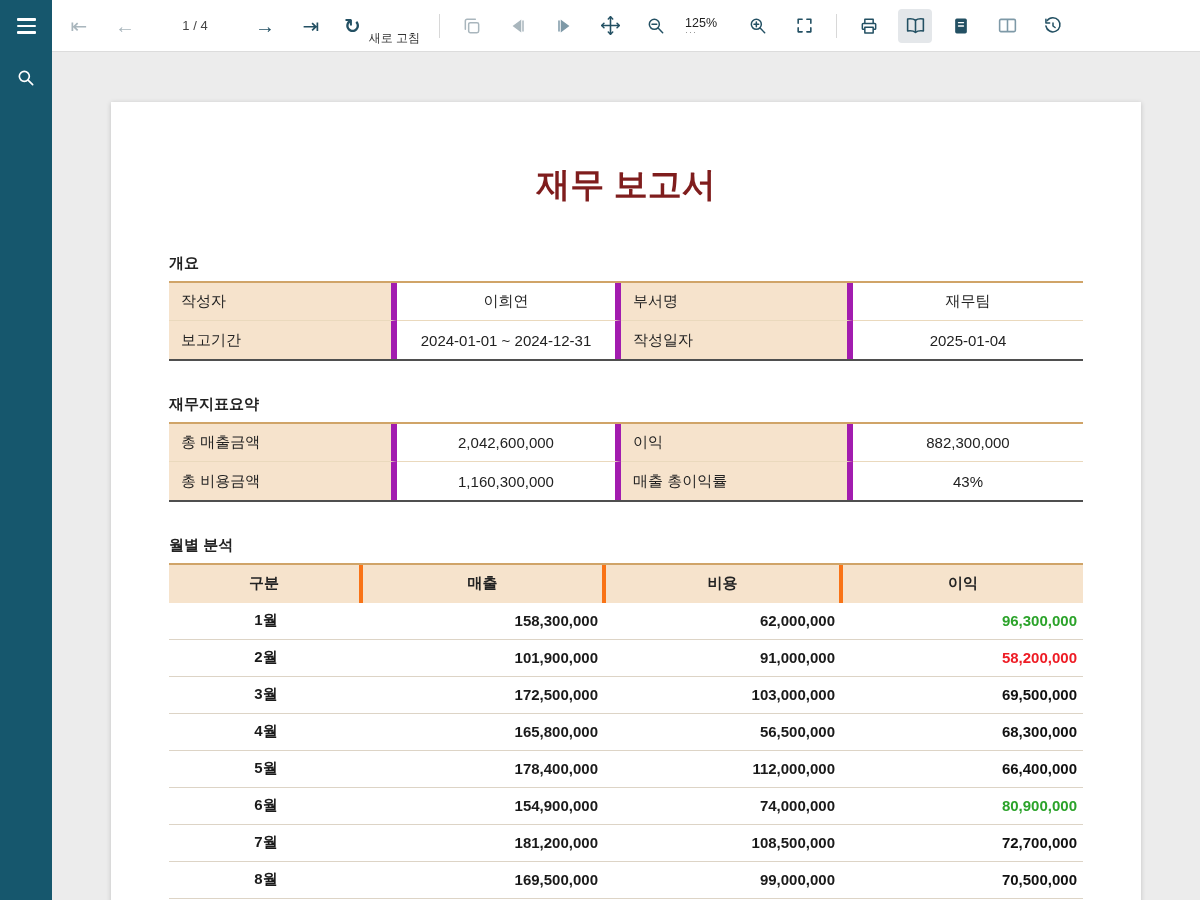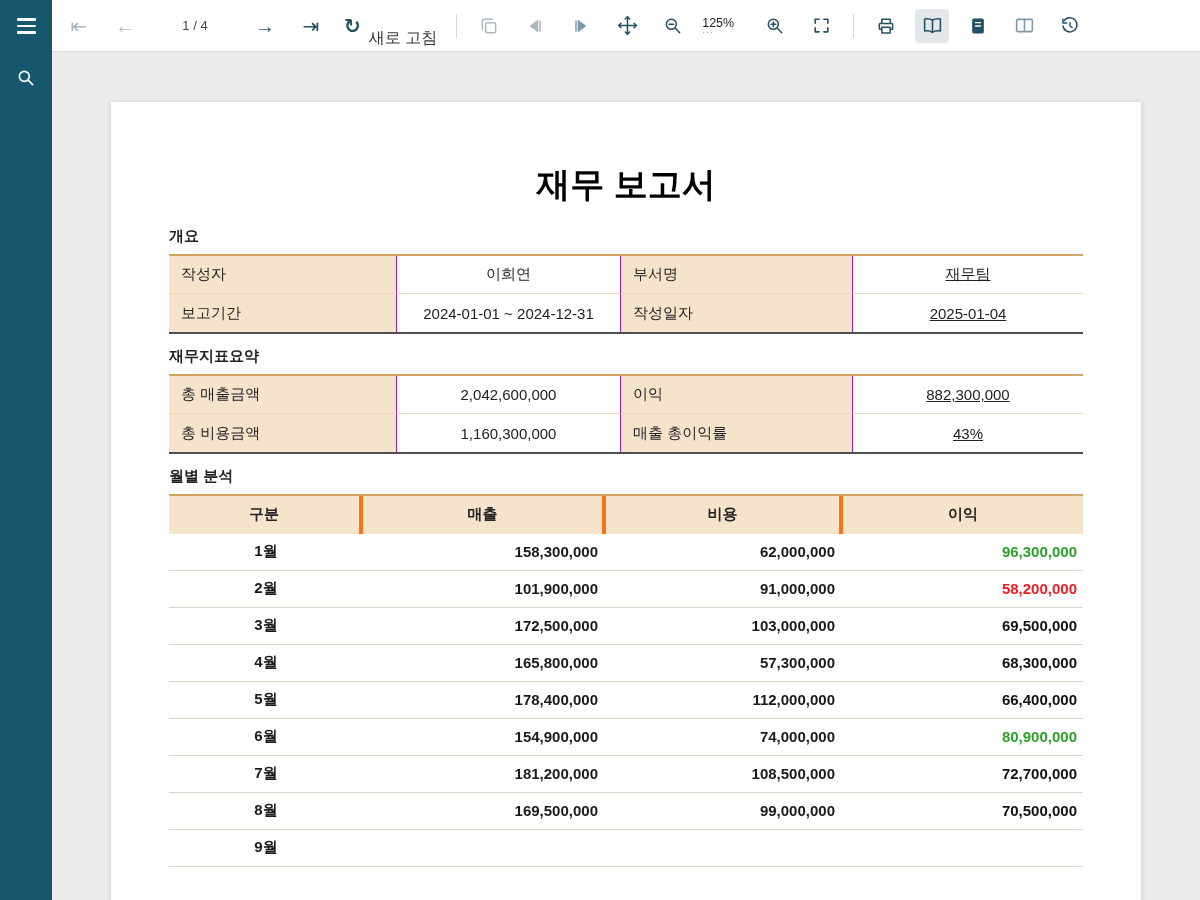--- a/index.html
+++ b/index.html
@@ -52,56 +52,56 @@
   .tbtn.active{background:#e4e7ea;}
   .page-ind{
     min-width:54px;margin:0 14px;text-align:center;
     font-size:13px;color:#444;flex:0 0 auto;
   }
   .refresh-btn{
     display:flex;align-items:center;gap:8px;height:34px;padding:0 4px;
     color:var(--toolbar-icon);cursor:pointer;flex:0 0 auto;
   }
   .refresh-btn .ric{font-size:20px;font-weight:bold;}
-  .refresh-btn .rlbl{font-size:16px;color:#333;margin-top:26px;}
+  .refresh-btn .rlbl{font-size:12px;color:#333;margin-top:26px;}
   .tdiv{width:1px;height:24px;background:#d8d8d8;flex:0 0 aupx;flex:0 0 1px;margin:0 3px;}
   .zoomlvl{
     display:flex;flex-direction:column;align-items:flex-start;justify-content:center;
     min-width:44px;height:36px;cursor:pointer;flex:0 0 auto;
   }
   .zoomlvl .zv{font-size:12.5px;color:#222;}
   .zoomlvl .zdots{font-size:9px;color:#8a8a8a;line-height:5px;letter-spacing:1px;}
 
   
   .viewer{
     flex:1;background:var(--viewer-bg);overflow:hidden;position:relative;
   }
   .page{
     width:1030px;margin:50px auto 0;background:#fff;
     box-shadow:0 1px 5px rgba(0,0,0,.18);
     padding:60px 58px 60px;min-height:1100px;
   }
   .doc-title{
-    font-size:34px;line-height:44px;font-weight:bold;color:#000000;
-    text-align:center;margin:0 0 20px;
-  }
-  .section{margin-bottom:12px;}
+    font-size:34px;line-height:44px;font-weight:bold;color:#7f1d1d;
+    text-align:center;margin:0 0 47px;
+  }
+  .section{margin-bottom:33px;}
   .sec-head{font-size:15px;font-weight:bold;color:#222;height:20px;line-height:20px;margin-bottom:8px;}
 
   
   .info-table{
     display:grid;grid-template-columns:228px 224px 232px 230px;
     border-top:2px solid var(--table-top-border);
     border-bottom:2px solid var(--table-bottom-border);
   }
   .info-table .cell{
     height:38px;display:flex;align-items:center;
-    font-size:15px;color:#222;border-right:1px solid #a21caf;
-  }
-  .info-table .cell.c4{border-right:none;text-decoration:underline;}
+    font-size:15px;color:#222;border-right:6px solid #a21caf;
+  }
+  .info-table .cell.c4{border-right:none;}
   .info-table .cell.r1{border-bottom:1px solid #ead9bd;}
   .info-table .cell.lbl{background:var(--table-header-bg);padding-left:12px;}
   .info-table .cell.val{justify-content:center;background:#fff;}
 
   
   .m-table{border-top:2px solid var(--table-top-border);}
   .m-header{
     display:grid;grid-template-columns:194px 243px 237px 240px;
     background:var(--table-header-bg);height:37.5px;
   }
@@ -298,21 +298,21 @@
             </div>
             <div class="m-row">
               <div class="mc c1">3월</div>
               <div class="mc c2">172,500,000</div>
               <div class="mc c3">103,000,000</div>
               <div class="mc c4 c-normal">69,500,000</div>
             </div>
             <div class="m-row">
               <div class="mc c1">4월</div>
               <div class="mc c2">165,800,000</div>
-              <div class="mc c3">57,300,000</div>
+              <div class="mc c3">56,500,000</div>
               <div class="mc c4 c-normal">68,300,000</div>
             </div>
             <div class="m-row">
               <div class="mc c1">5월</div>
               <div class="mc c2">178,400,000</div>
               <div class="mc c3">112,000,000</div>
               <div class="mc c4 c-normal">66,400,000</div>
             </div>
             <div class="m-row">
               <div class="mc c1">6월</div>

